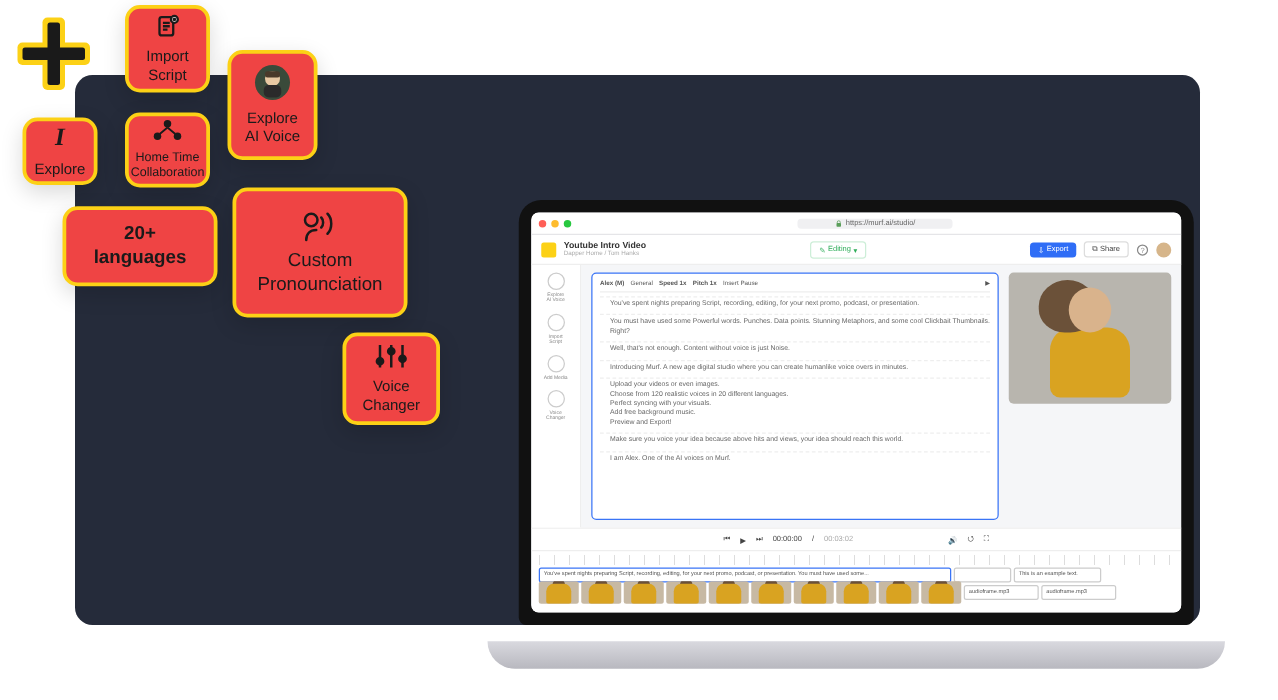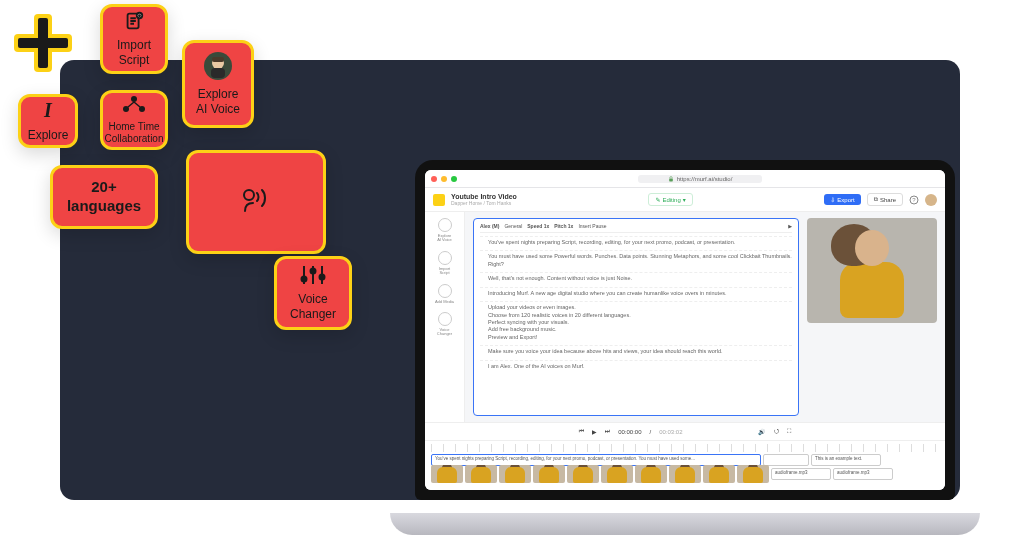--- a/index.html
+++ b/index.html
@@ -102,35 +102,37 @@
         <circle cx="13" cy="4" r="3"></circle>
         <circle cx="5" cy="14" r="3"></circle>
         <circle cx="21" cy="14" r="3"></circle>
         <path d="M13 7l-6 5M13 7l6 5" stroke="#1a1a1a" stroke-width="1.5"></path>
       </svg>
   </span>
   <span class="label" style="font-size:10px">Home Time
 Collaboration</span>
 </div>
 
-<div class="feature-card big" style="left:50px; top:165px; width:108px; height:64px;">
+<div class="feature-card big" style="left:50px; top:165px; width:124px; height:64px;">
   <span class="label" style="font-weight:700;white-space:pre-line">20+
 languages</span>
 </div>
 
 <div class="feature-card big" style="left:186px; top:150px; width:140px; height:104px;">
   <span class="icon">
     <svg width="34" height="28" viewBox="0 0 34 28" fill="none" stroke="#1a1a1a" stroke-width="2">
         <circle cx="10" cy="10" r="5"></circle>
         <path d="M6 26c0-5 3-8 8-8M18 8c2 2 2 6 0 8M23 5c4 4 4 12 0 16" stroke-linecap="round"></path>
       </svg>
   </span>
-</div>
-
-<div class="feature-card" style="left:274px; top:256px; width:78px; height:74px;">
+  <span class="label" style="white-space:pre-line">Custom
+Pronounciation</span>
+</div>
+
+<div class="feature-card" style="left:274px; top:266px; width:78px; height:74px;">
   <span class="icon">
     <svg width="28" height="22" viewBox="0 0 28 22" stroke="#1a1a1a" stroke-width="2" fill="#1a1a1a">
         <path d="M5 2v18M14 2v18M23 2v18"></path>
         <circle cx="5" cy="15" r="2.5"></circle>
         <circle cx="14" cy="7" r="2.5"></circle>
         <circle cx="23" cy="13" r="2.5"></circle>
       </svg>
   </span>
   <span class="label" style="white-space:pre-line">Voice
 Changer</span>

